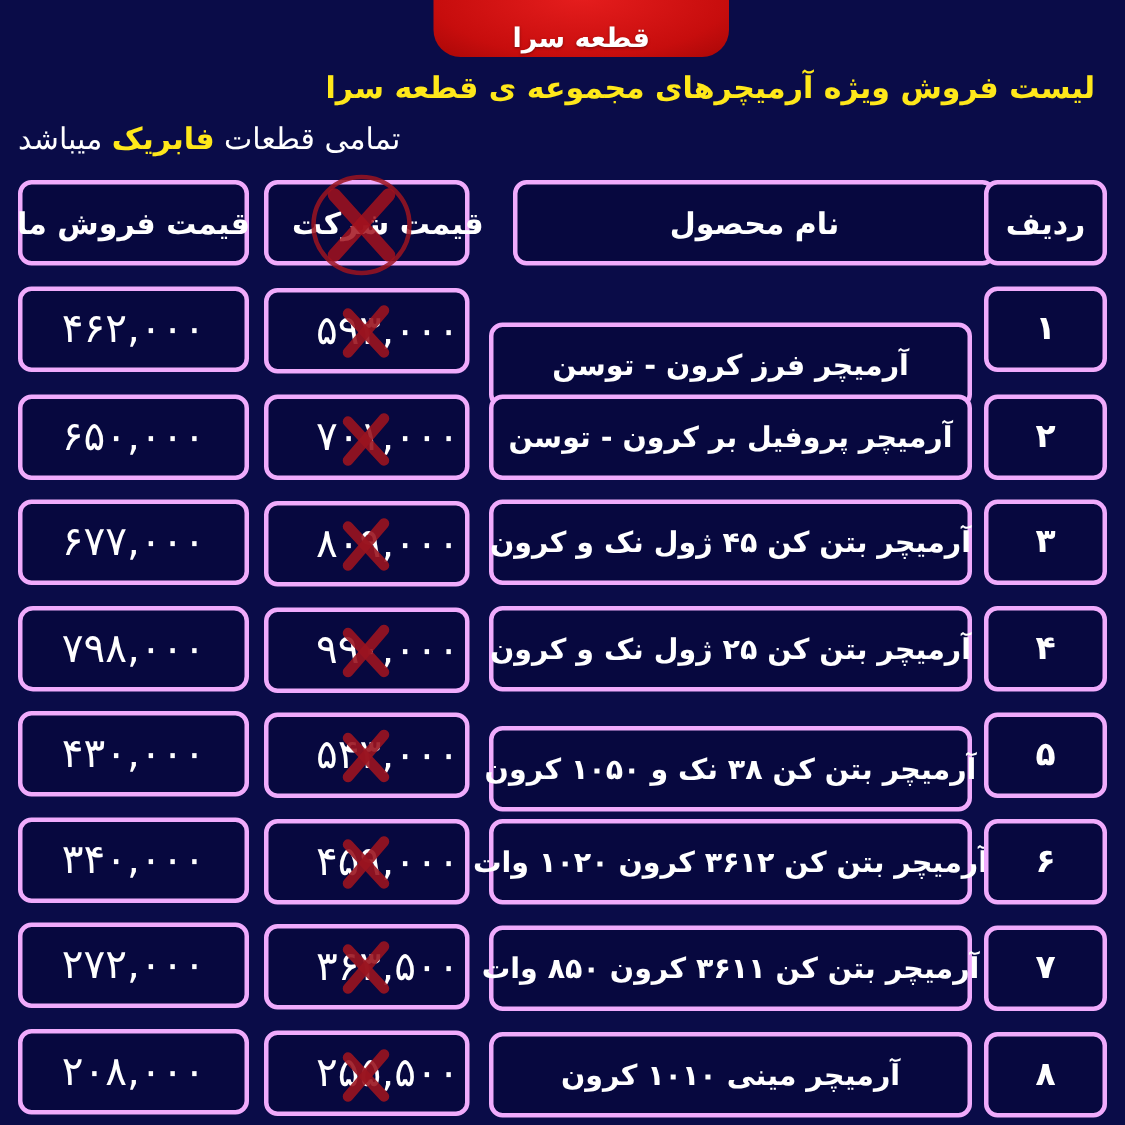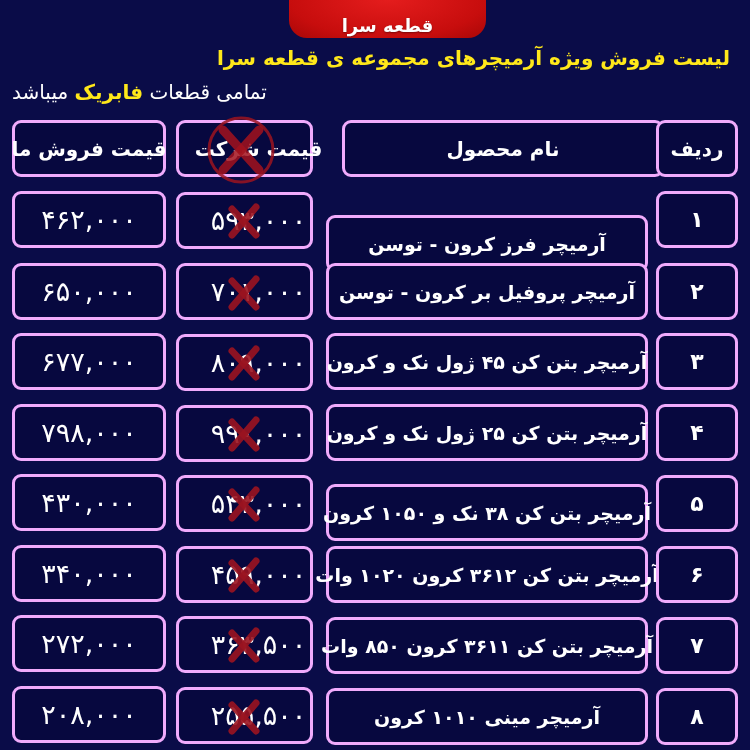--- a/index.html
+++ b/index.html
@@ -103,21 +103,21 @@
 <div class="cell num col2" style="top:334px;height:57px;">۸۰۹,۰۰۰</div>
 <div class="strike" style="left:226px;top:345px;">
     <svg width="36" height="36" viewBox="0 0 36 36">
       <line x1="6" y1="6" x2="30" y2="32" stroke="#9b1420" stroke-width="7" stroke-linecap="round" opacity="0.9"></line>
       <line x1="30" y1="4" x2="6" y2="32" stroke="#9b1420" stroke-width="7" stroke-linecap="round" opacity="0.9"></line>
     </svg>
   </div>
 <div class="cell name col3" style="top:333px;height:57px;">آرمیچر بتن کن ۴۵ ژول نک و کرون</div>
 <div class="cell idx col4" style="top:333px;height:57px;">۳</div>
 
-<div class="cell num col1" style="top:404px;height:57px;">۷۹۸,۰۰۰</div>
+<div class="cell num col1" style="top:404px;height:57px;border-radius:10px;">۷۹۸,۰۰۰</div>
 <div class="cell num col2" style="top:405px;height:57px;">۹۹۰,۰۰۰</div>
 <div class="strike" style="left:226px;top:416px;">
     <svg width="36" height="36" viewBox="0 0 36 36">
       <line x1="6" y1="6" x2="30" y2="32" stroke="#9b1420" stroke-width="7" stroke-linecap="round" opacity="0.9"></line>
       <line x1="30" y1="4" x2="6" y2="32" stroke="#9b1420" stroke-width="7" stroke-linecap="round" opacity="0.9"></line>
     </svg>
   </div>
 <div class="cell name col3" style="top:404px;height:57px;">آرمیچر بتن کن ۲۵ ژول نک و کرون</div>
 <div class="cell idx col4" style="top:404px;height:57px;">۴</div>
 

